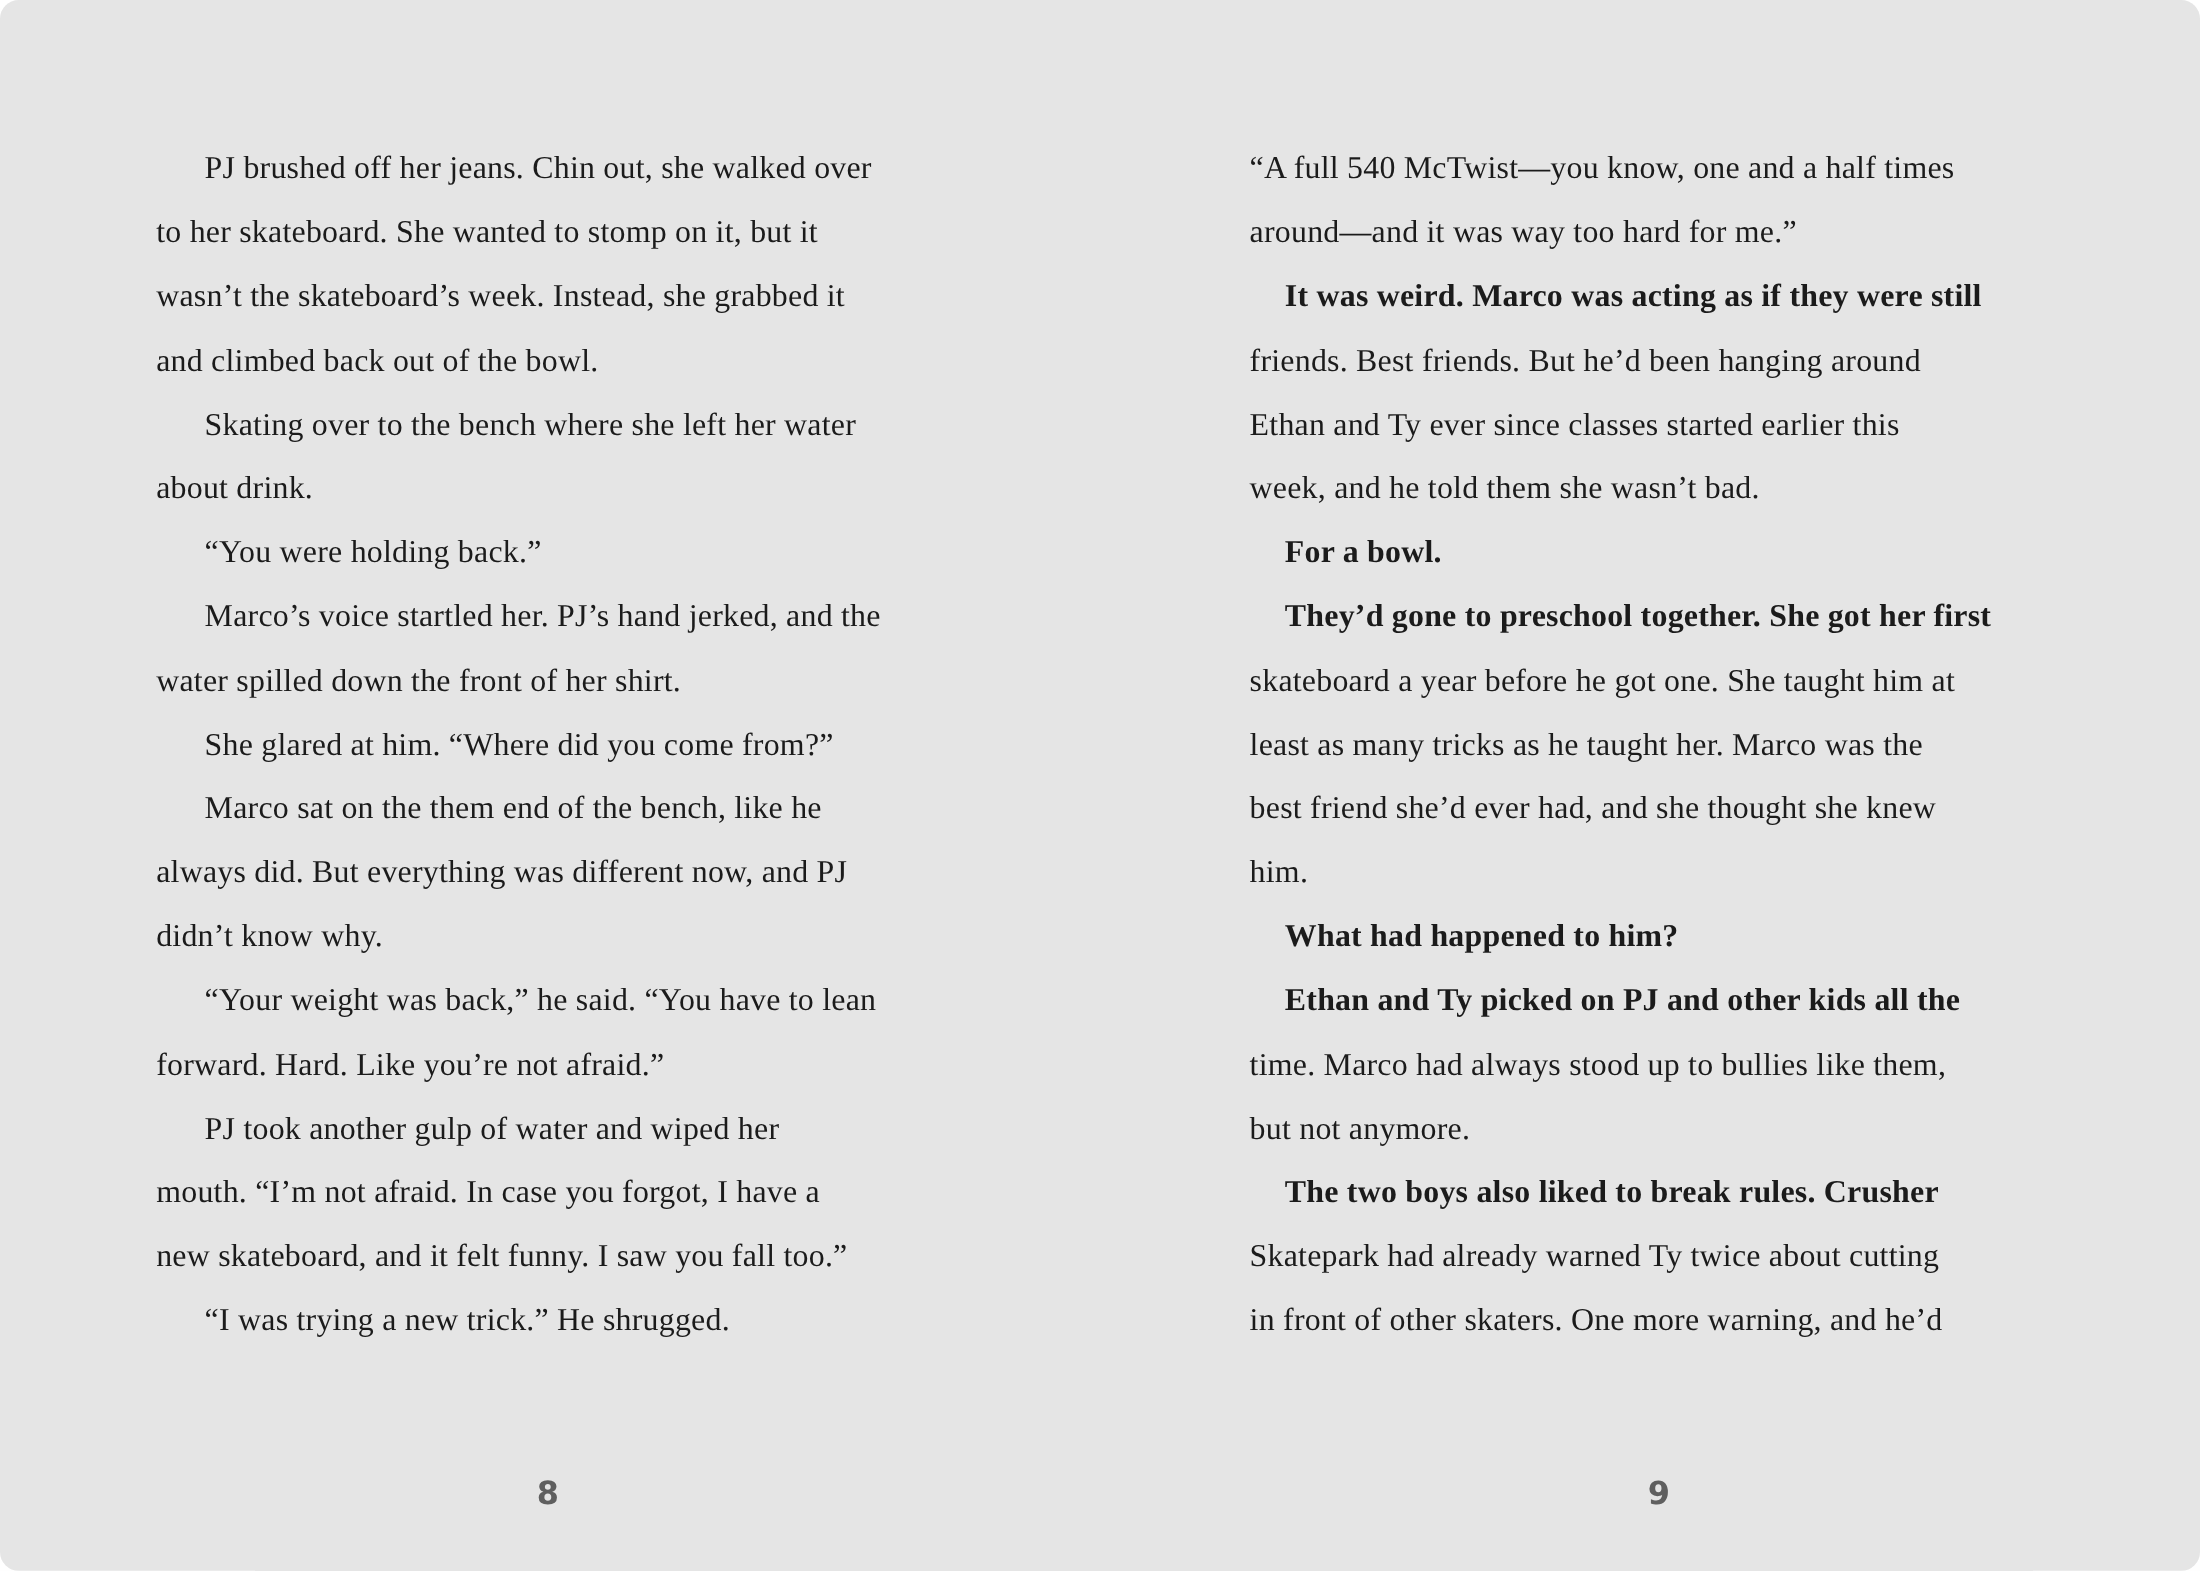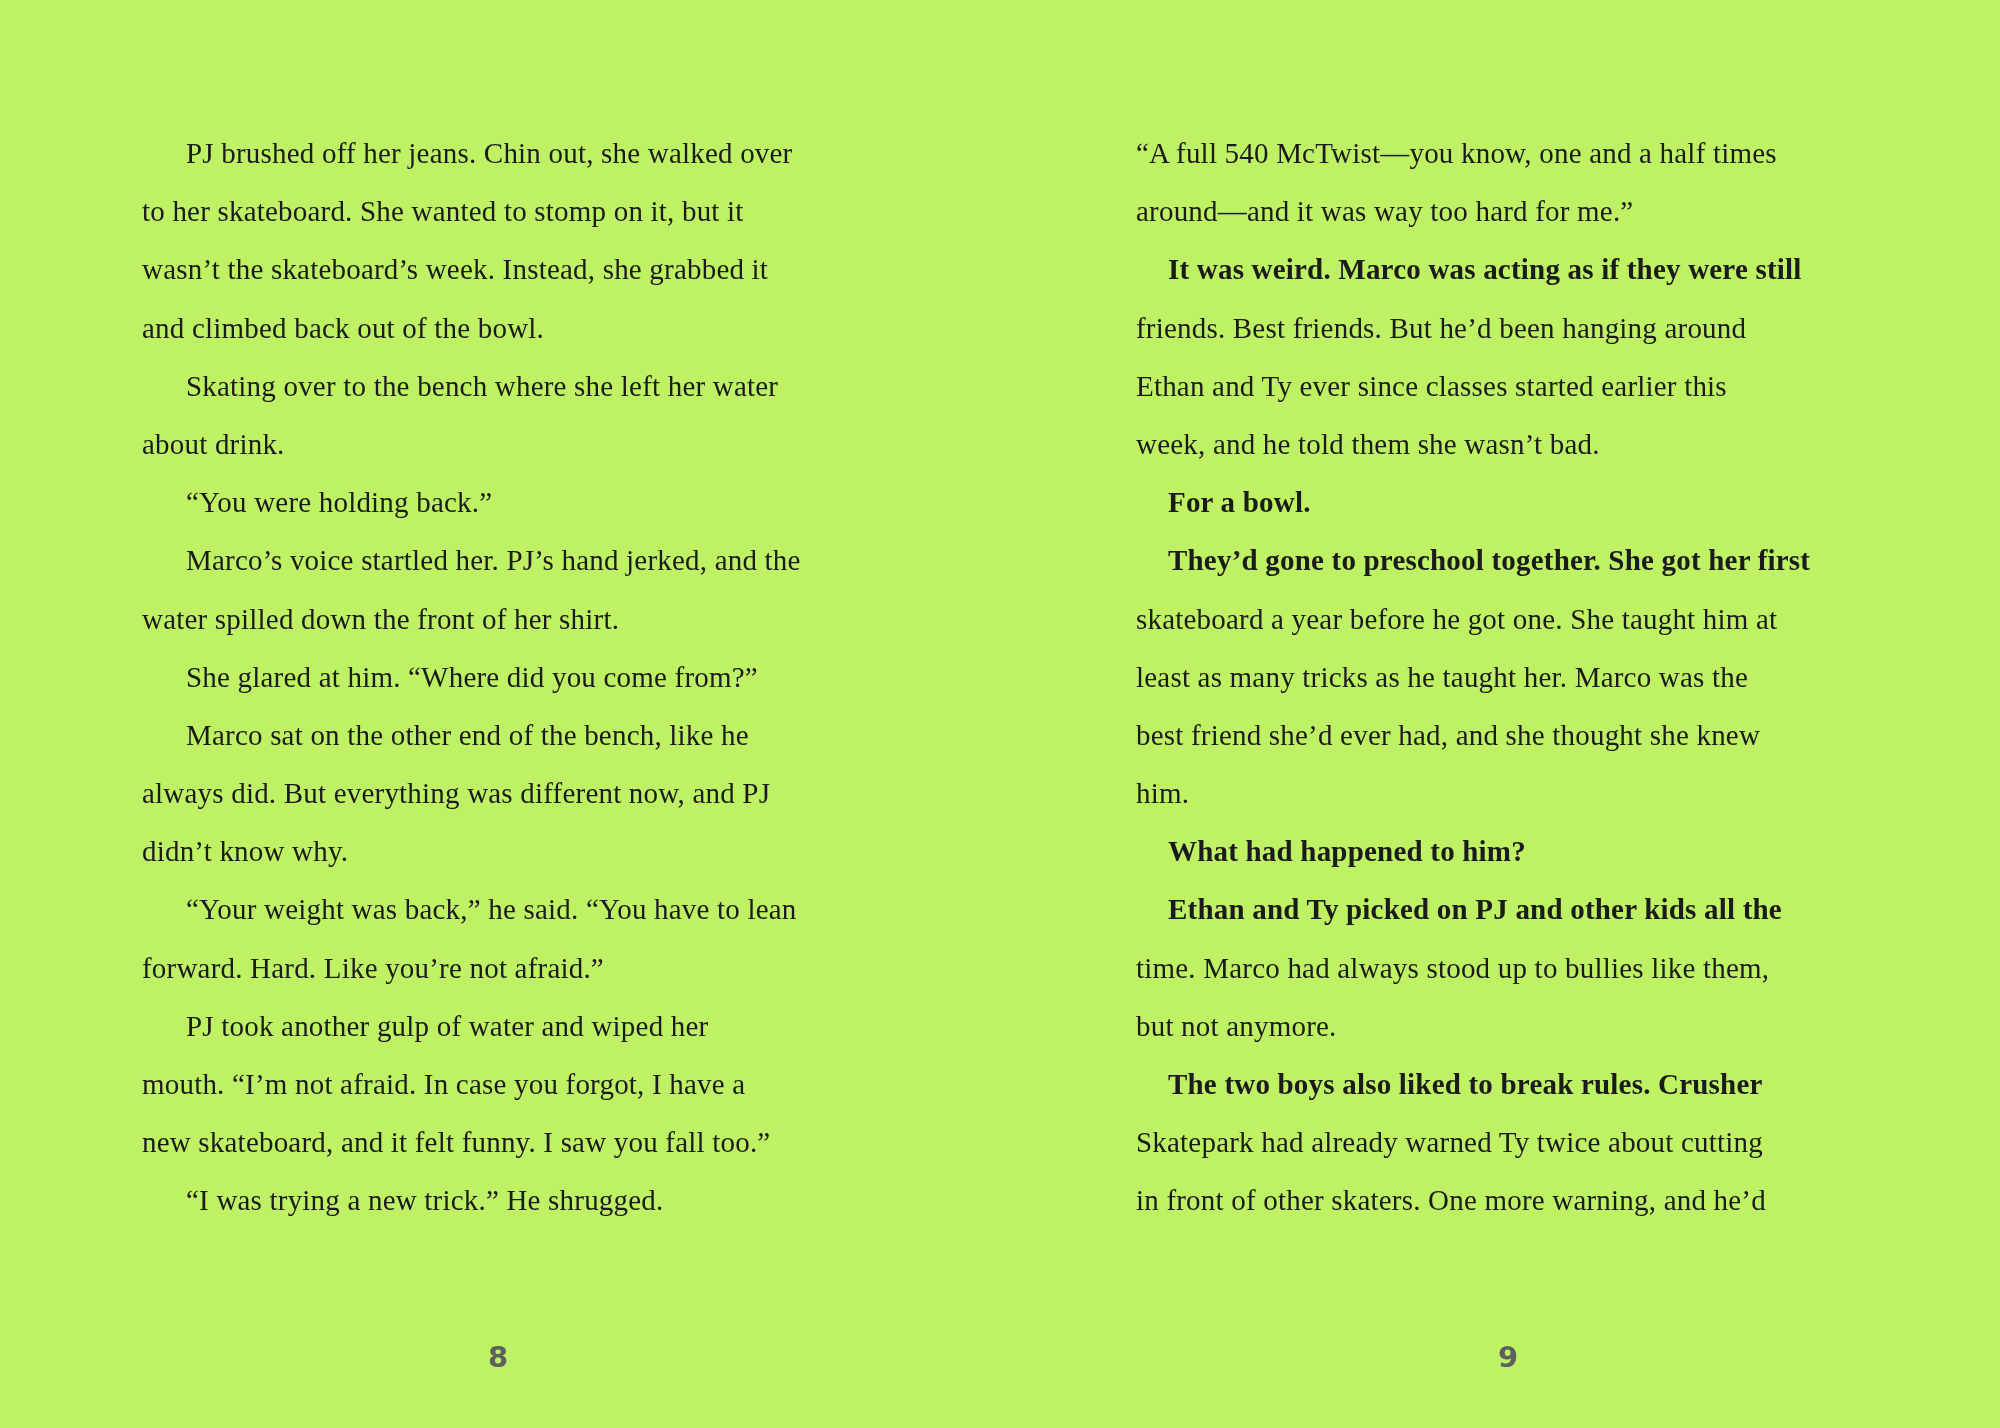--- a/index.html
+++ b/index.html
@@ -10,21 +10,22 @@
   body {
     width: 2000px;
     height: 1428px;
     position: relative;
     overflow: hidden;
     font-family: "Liberation Serif", serif;
   }
   .book-spread {
     position: absolute;
     inset: 0;
-    background: #bef264;
+    background: #e5e5e5;
+    border-radius: 17px;
   }
   .page-text {
     position: absolute;
     top: 124px;
     width: 760px;
     color: #1b1b1b;
     font-size: 29px;
     line-height: 58.2px;
     letter-spacing: 0.2px;
   }
@@ -58,21 +59,21 @@
       <div class="line indent-left">PJ brushed off her jeans. Chin out, she walked over</div>
       <div class="line">to her skateboard. She wanted to stomp on it, but it</div>
       <div class="line">wasn’t the skateboard’s week. Instead, she grabbed it</div>
       <div class="line">and climbed back out of the bowl.</div>
       <div class="line indent-left">Skating over to the bench where she left her water</div>
       <div class="line">about drink.</div>
       <div class="line indent-left">“You were holding back.”</div>
       <div class="line indent-left">Marco’s voice startled her. PJ’s hand jerked, and the</div>
       <div class="line">water spilled down the front of her shirt.</div>
       <div class="line indent-left">She glared at him. “Where did you come from?”</div>
-      <div class="line indent-left">Marco sat on the other end of the bench, like he</div>
+      <div class="line indent-left">Marco sat on the them end of the bench, like he</div>
       <div class="line">always did. But everything was different now, and PJ</div>
       <div class="line">didn’t know why.</div>
       <div class="line indent-left">“Your weight was back,” he said. “You have to lean</div>
       <div class="line">forward. Hard. Like you’re not afraid.”</div>
       <div class="line indent-left">PJ took another gulp of water and wiped her</div>
       <div class="line">mouth. “I’m not afraid. In case you forgot, I have a</div>
       <div class="line">new skateboard, and it felt funny. I saw you fall too.”</div>
       <div class="line indent-left">“I was trying a new trick.” He shrugged.</div>
     </div>
 

